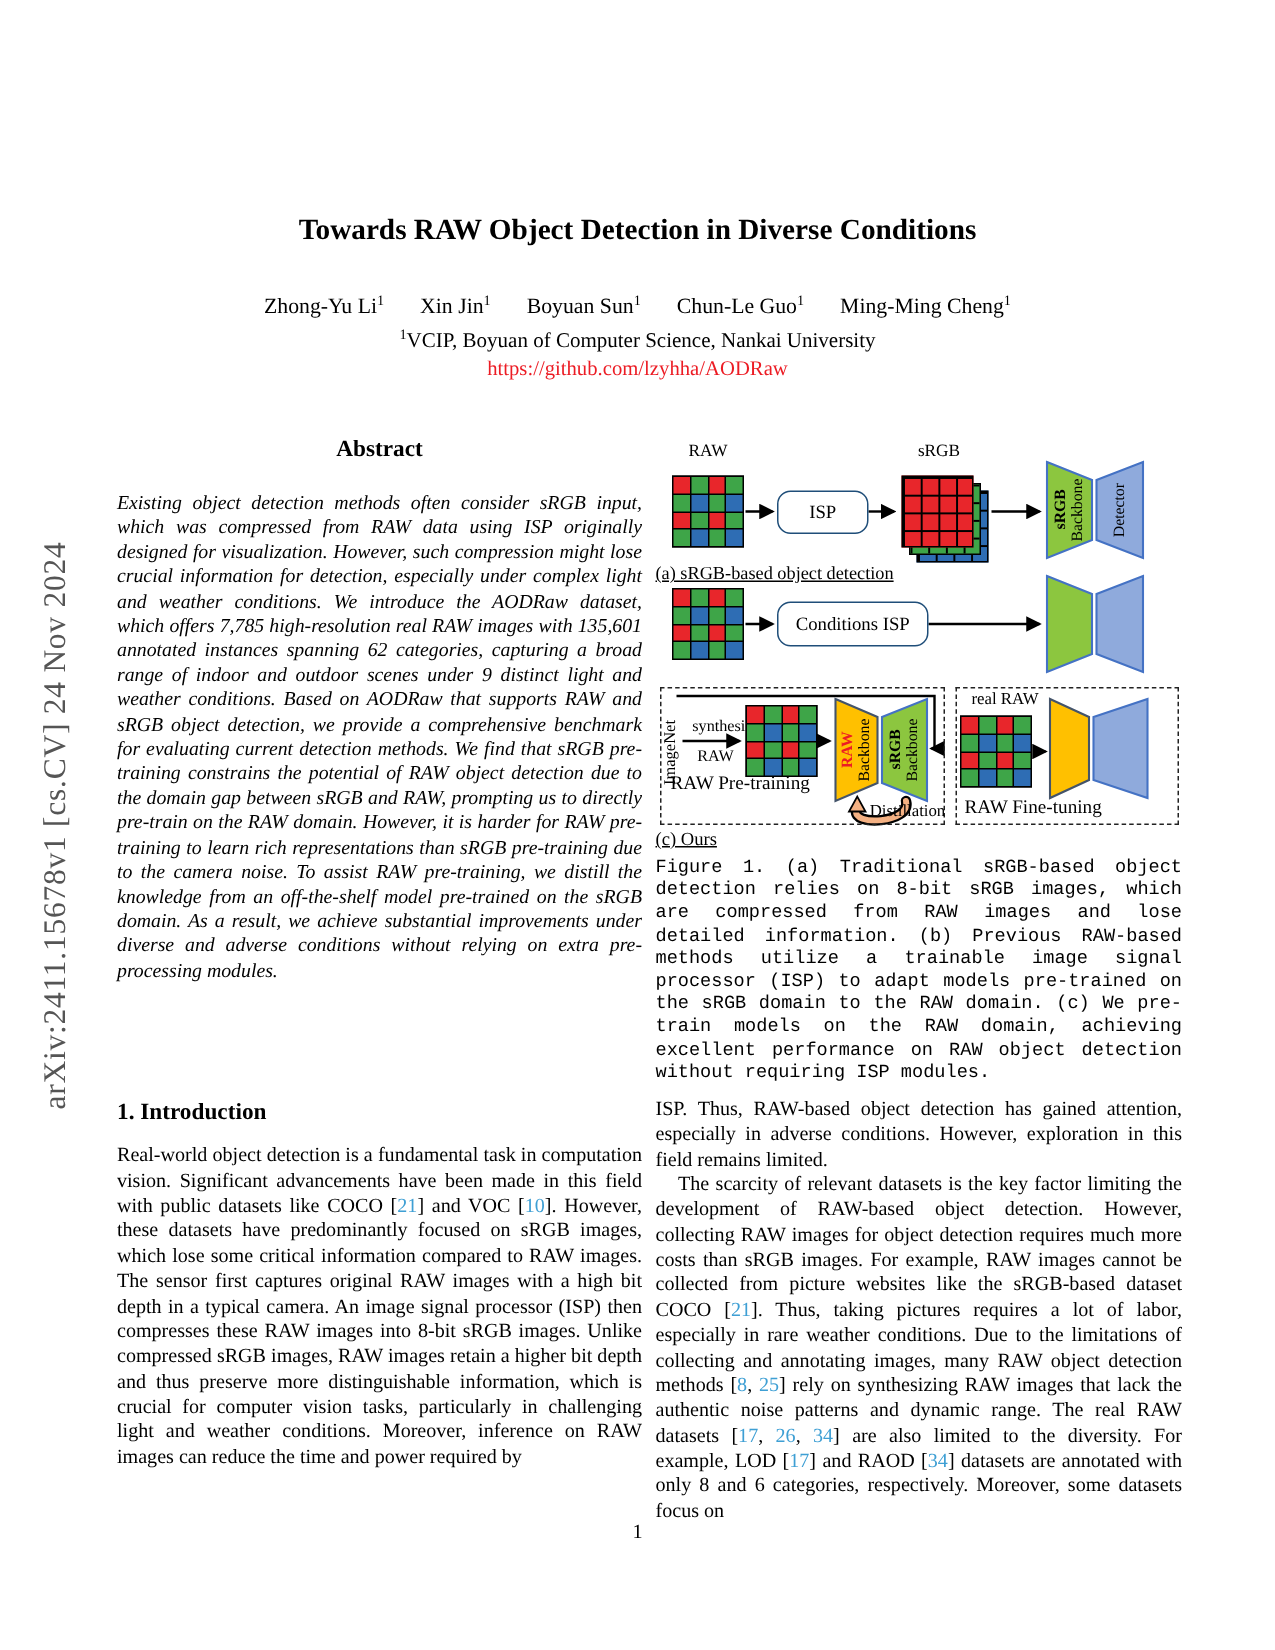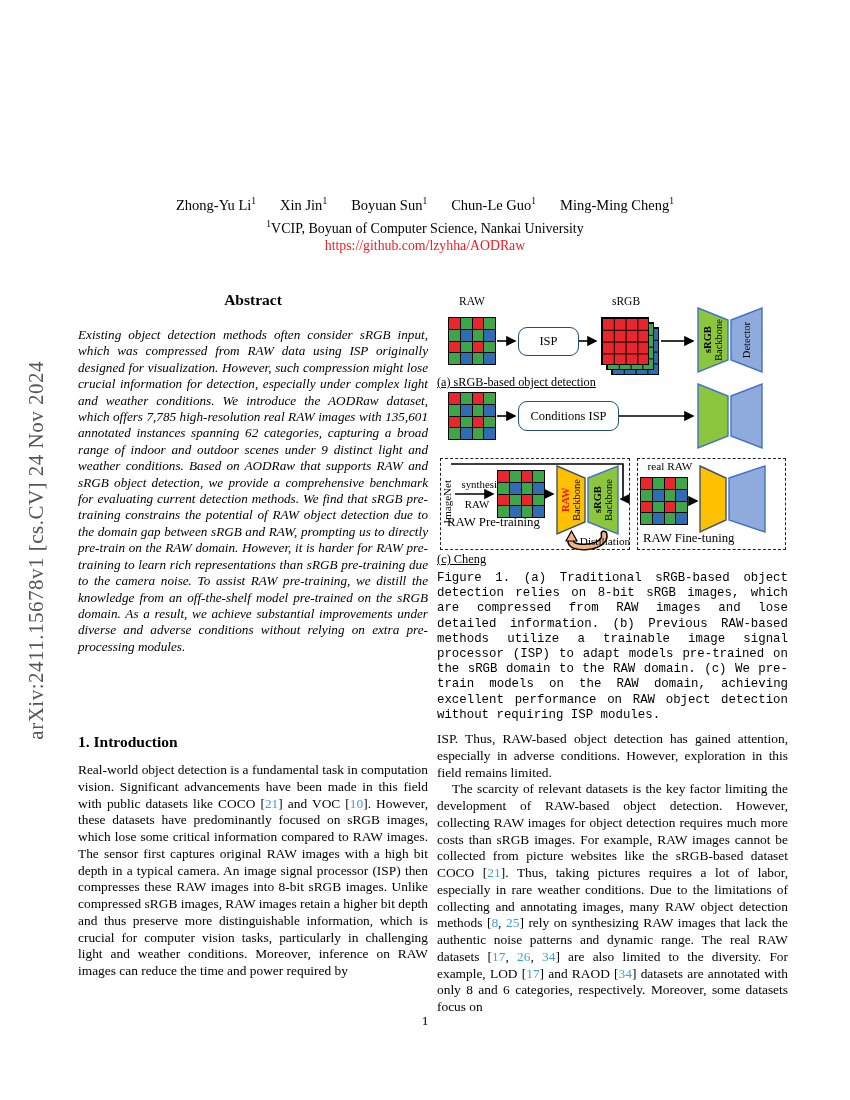--- a/index.html
+++ b/index.html
@@ -70,20 +70,21 @@
 </style>
 </head>
 <body>
 
 <div class="page">
 
   <div class="arxiv-banner">
     <div class="vtext">arXiv:2411.15678v1  [cs.CV]  24 Nov 2024</div>
   </div>
 
+  <div class="title">Towards RAW Object Detection in Diverse Conditions</div>
   <div class="authors">
     <span class="author"><span>Zhong-Yu Li</span><sup>1</sup></span>
     <span class="author"><span>Xin Jin</span><sup>1</sup></span>
     <span class="author"><span>Boyuan Sun</span><sup>1</sup></span>
     <span class="author"><span>Chun-Le Guo</span><sup>1</sup></span>
     <span class="author"><span>Ming-Ming Cheng</span><sup>1</sup></span>
   </div>
   <div class="affiliation"><sup>1</sup><span>VCIP, Boyuan of Computer Science, Nankai University</span></div>
   <a class="repo-link" href="#">https://github.com/lzyhha/AODRaw</a>
 
@@ -245,21 +246,21 @@
         <div class="c-g"></div>
         <div class="c-r"></div>
         <div class="c-g"></div>
         <div class="c-g"></div>
         <div class="c-b"></div>
         <div class="c-g"></div>
         <div class="c-b"></div>
       </div>
     <div class="box-tag" style="left:206px;top:243px;">RAW Fine-tuning</div>
 
-    <div class="subcap" style="top:264px;width:352px;font-size:12.4px;">(c) Cheng</div>
+    <div class="subcap" style="top:264px;width:352px;font-size:12.4px;">(c) Ours</div>
   </div>
 
   <div class="fig-caption">Figure 1. (a) Traditional sRGB-based object detection relies on 8-bit sRGB images, which are compressed from RAW images and lose detailed information. (b) Previous RAW-based methods utilize a trainable image signal processor (ISP) to adapt models pre-trained on the sRGB domain to the RAW domain. (c) We pre-train models on the RAW domain, achieving excellent performance on RAW object detection without requiring ISP modules.</div>
 
   <div class="col-right body-text right-body">
     <p class="para-plain"><span>ISP. Thus, RAW-based object detection has gained attention, especially in adverse conditions. However, exploration in this field remains limited.</span></p>
     <p class="para-indent"><span>The scarcity of relevant datasets is the key factor limiting the development of RAW-based object detection. However, collecting RAW images for object detection requires much more costs than sRGB images. For example, RAW images cannot be collected from picture websites like the sRGB-based dataset COCO [</span><span class="cite">21</span><span>]. Thus, taking pictures requires a lot of labor, especially in rare weather conditions. Due to the limitations of collecting and annotating images, many RAW object detection methods [</span><span class="cite">8</span><span>, </span><span class="cite">25</span><span>] rely on synthesizing RAW images that lack the authentic noise patterns and dynamic range. The real RAW datasets [</span><span class="cite">17</span><span>, </span><span class="cite">26</span><span>, </span><span class="cite">34</span><span>] are also limited to the diversity. For example, LOD [</span><span class="cite">17</span><span>] and RAOD [</span><span class="cite">34</span><span>] datasets are annotated with only 8 and 6 categories, respectively. Moreover, some datasets focus on</span></p>
   </div>
 
   <div class="page-number">1</div>

